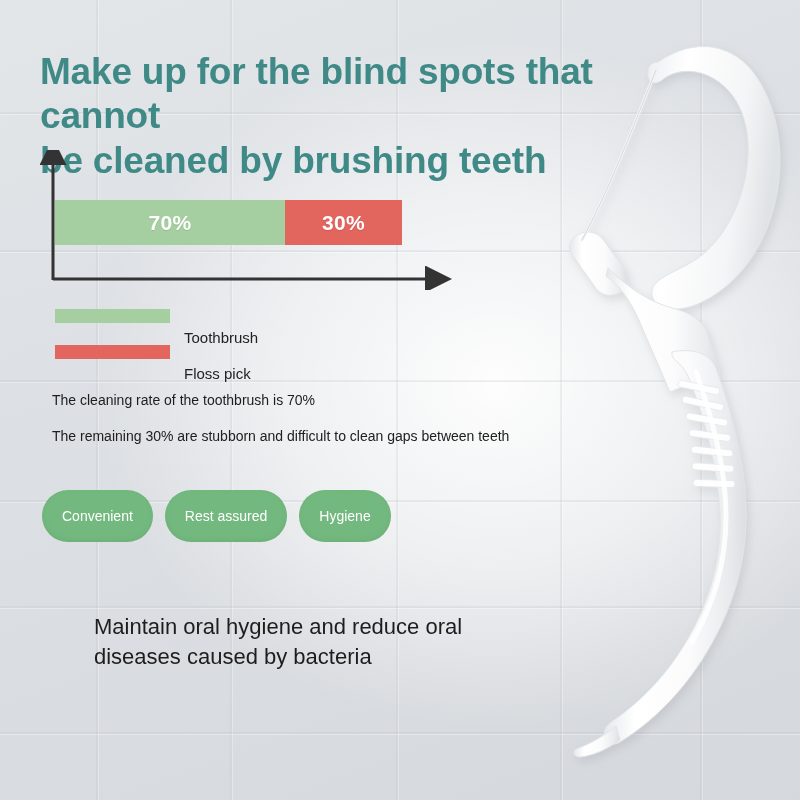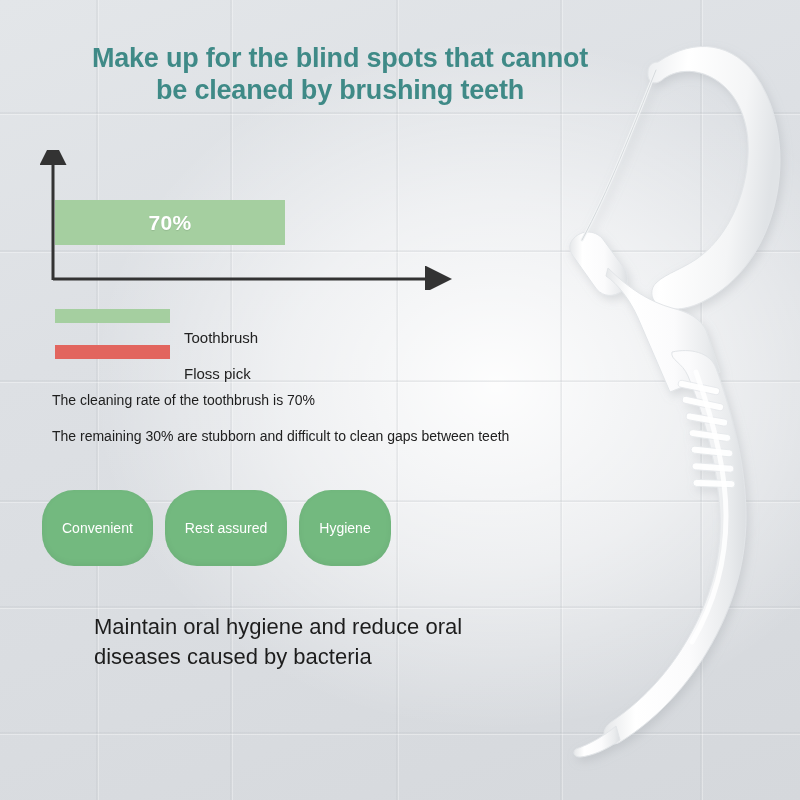--- a/index.html
+++ b/index.html
@@ -17,26 +17,25 @@
   }
   
   .tiles{position:absolute;inset:0;pointer-events:none;}
   .gl-v{position:absolute;top:0;bottom:0;width:3px;
     background:linear-gradient(90deg,rgba(160,166,172,0.0),rgba(160,166,172,0.30) 40%,rgba(255,255,255,0.55) 70%,rgba(160,166,172,0.0));}
   .gl-h{position:absolute;left:0;right:0;height:3px;
     background:linear-gradient(180deg,rgba(160,166,172,0.0),rgba(160,166,172,0.32) 40%,rgba(255,255,255,0.6) 72%,rgba(160,166,172,0.0));}
 
   
   #headline{
-    position:absolute;left:40px;top:42px;width:600px;
-    font-size:27px;line-height:1.20;font-weight:bold;
+    position:absolute;left:40px;top:50px;width:600px;
+    font-size:37px;line-height:1.20;font-weight:bold;
     letter-spacing:-0.2px;
     color:#3f8a87;
     white-space:pre-line;
-    text-align:center;
   }
 
   
   #chart{position:absolute;left:40px;top:150px;width:420px;height:140px;}
   .axis-svg{position:absolute;left:0;top:0;}
   #bar{
     position:absolute;left:15px;top:50px;height:45px;width:347px;
     display:flex;overflow:hidden;
   }
   .seg{display:flex;align-items:center;justify-content:center;
@@ -55,21 +54,21 @@
 
   
   #lead{position:absolute;left:52px;top:392px;font-size:14px;color:#1d1d1d;}
   #sub{position:absolute;left:52px;top:428px;font-size:14px;color:#202020;}
 
   
   #pills{position:absolute;left:42px;top:490px;display:flex;gap:12px;align-items:center;}
   .pill{
     height:44px;border-radius:32px;background:#73b97f;
     display:flex;align-items:center;justify-content:center;
-    color:#ffffff;font-size:14px;padding:16px 20px;
+    color:#ffffff;font-size:14px;padding:4px 20px;
     box-shadow:inset 0 -2px 6px rgba(0,0,0,0.05);
   }
 
   
   #closing{position:absolute;left:52px;top:612px;width:470px;
     font-size:22px;line-height:1.36;color:#1d1d1d;white-space:pre-line;margin-left:42px;}
 
   
   #product{position:absolute;left:520px;top:0;width:300px;height:800px;}
 </style>
@@ -100,20 +99,21 @@
       <defs>
         <marker id="arw" markerWidth="9" markerHeight="9" refX="1" refY="4.5" orient="auto">
           <path d="M0,0 L9,4.5 L0,9 z" fill="#333"></path>
         </marker>
       </defs>
       <line x1="13" y1="130" x2="13" y2="12" stroke="#333" stroke-width="3" marker-end="url(#arw)"></line>
       <line x1="13" y1="129" x2="388" y2="129" stroke="#333" stroke-width="3" marker-end="url(#arw)"></line>
     </svg>
     <div id="bar">
       <div class="seg green" style="width:66.3%">70%</div>
+      <div class="seg red" style="width:33.7%">30%</div>
     </div>
   </div>
 
   <div id="legend">
     <div class="lg-row">
       <span class="lg-sw green"></span>
       <span class="lg-lbl">Toothbrush</span>
     </div>
     <div class="lg-row">
       <span class="lg-sw red"></span>

